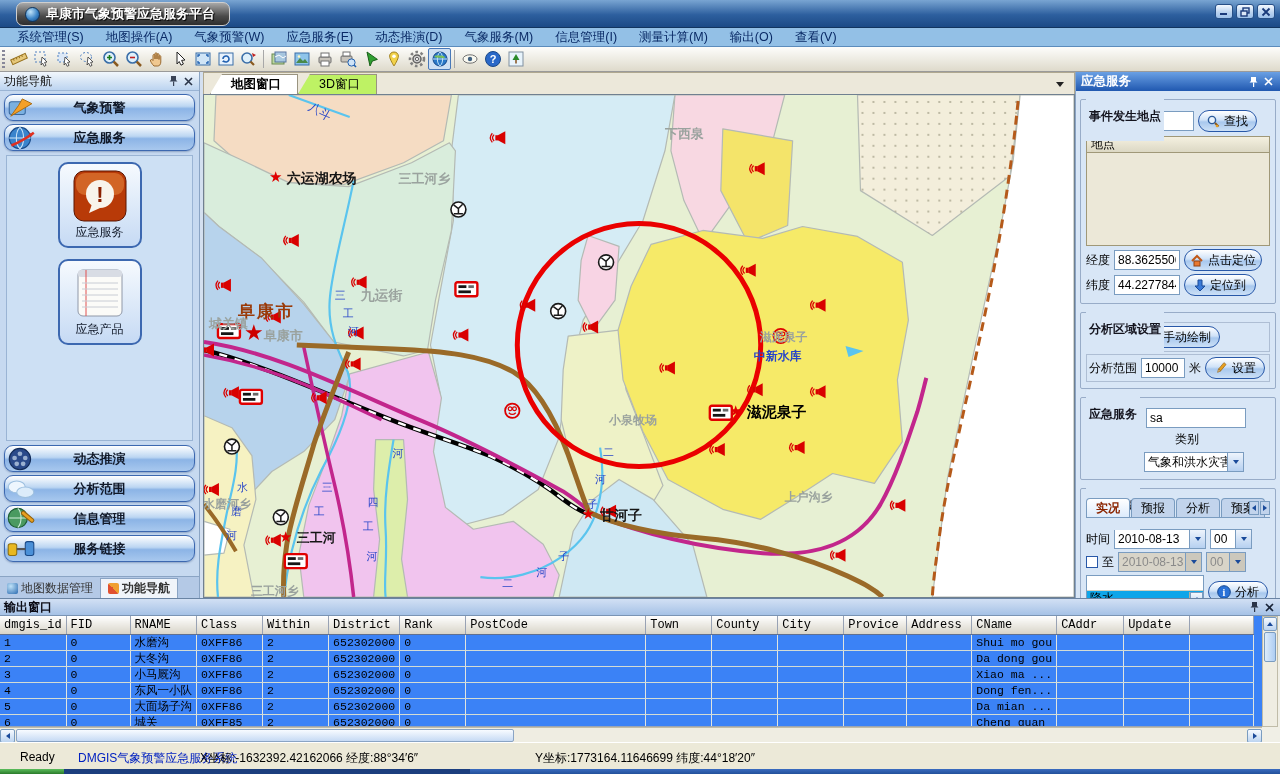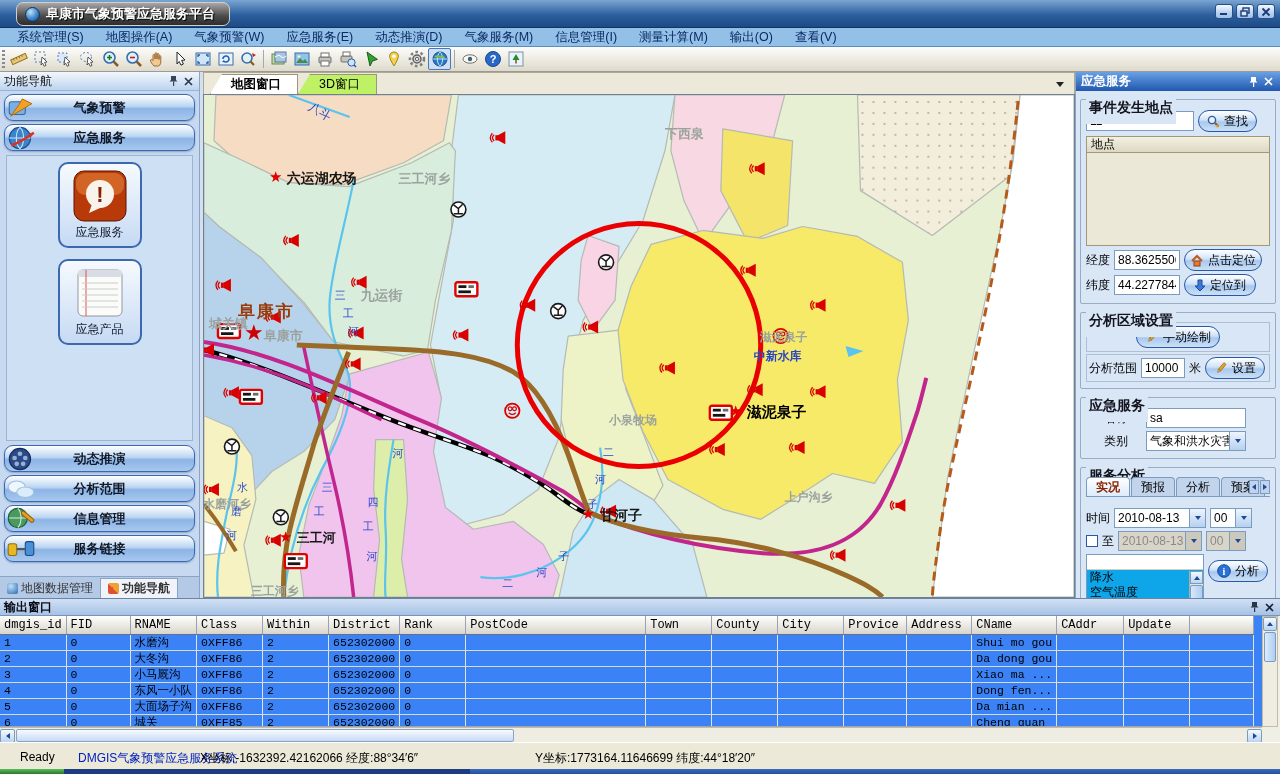--- a/index.html
+++ b/index.html
@@ -63,21 +63,21 @@
   .ml-city{fill:#9a3a08;font-weight:bold;letter-spacing:2px;}
   .ml-gray{fill:#9aa29e;font-weight:bold;}
   .ml-river{fill:#2846c8;}
   .ml-river-b{fill:#2846c8;font-weight:bold;}
   
   #rp{position:absolute;left:1075px;top:0;width:205px;height:526px;background:#d8e6f6;border-left:1px solid #8aa4c4;overflow:hidden;}
   #rpHead{height:19px;background:linear-gradient(#6aa0e4,#2058b0);display:flex;align-items:center;padding:0 5px;
     color:#fff;font-weight:bold;font-size:12.5px;}
   #rpHead .sp{flex:1;}
   .grp{position:relative;margin:8px 4px 2px 4px;border:1px solid #98acc8;border-radius:2px;padding:7px 3px 4px 3px;}
-  .grp-label{position:absolute;top:-8px;left:5px;background:#d8e6f6;padding:7px 3px;font-size:14px;font-weight:bold;color:#14141e;}
+  .grp-label{position:absolute;top:-8px;left:5px;background:#d8e6f6;padding:16px 3px;font-size:12px;font-weight:bold;color:#14141e;}
   .row{display:flex;align-items:center;gap:4px;margin:3px 2px;}
   .tin{height:20px;border:1px solid #7a9cc0;background:#fff;font-size:12px;font-family:"Liberation Sans",sans-serif;padding:0 3px;}
   .pill{height:22px;border:1.5px solid #2858a8;border-radius:11px;display:inline-flex;align-items:center;gap:4px;
     padding:0 8px;font-size:12px;background:linear-gradient(#ffffff,#cfe2f8 45%,#a8c8ee 55%,#cce0f6);white-space:nowrap;}
   .lstHead{height:17px;background:linear-gradient(#f4f0e0,#dcd8c4);border:1px solid #a09878;font-size:12px;padding:0 4px;display:flex;align-items:center;}
   .lstBody{height:93px;background:#ece8d8;border:1px solid #a09878;border-top:none;}
   .combo{height:20px;border:1px solid #7a9cc0;background:#fff;display:inline-flex;align-items:center;font-size:12px;}
   .combo .cval{padding:0 3px;overflow:hidden;white-space:nowrap;flex:1;}
   .combo .carr{width:16px;height:100%;border-left:1px solid #7a9cc0;background:linear-gradient(#eef4fc,#b6d0f0);
     display:flex;align-items:center;justify-content:center;}
@@ -795,21 +795,21 @@
         </span>
       </div>
     </div>
 
     <div class="grp">
       <span class="grp-label">应急服务</span>
       <div class="row" style="padding-left:18px;">
         <span>名称</span>
         <input class="tin" style="width: 100px; margin-left: 14px;" value="sa">
       </div>
-      <div class="row" style="padding-left:18px;">
+      <div class="row" style="padding-left:18px;flex-direction:column;">
         <span>类别</span>
         <span class="combo" style="width:100px;margin-left:14px">
           <span class="cval">气象和洪水灾害</span>
           <span class="carr">
               <span class="tri-dn"></span>
             </span>
         </span>
       </div>
     </div>
 

